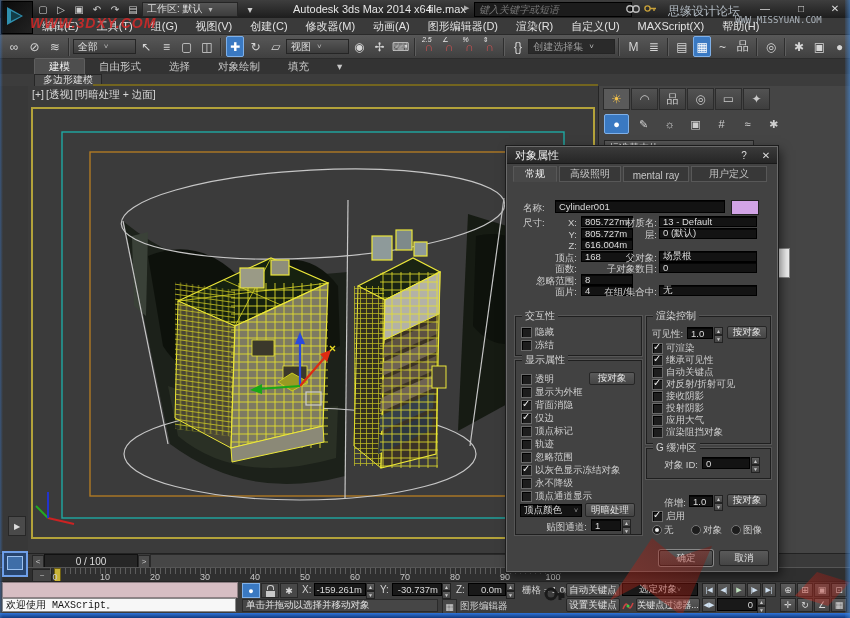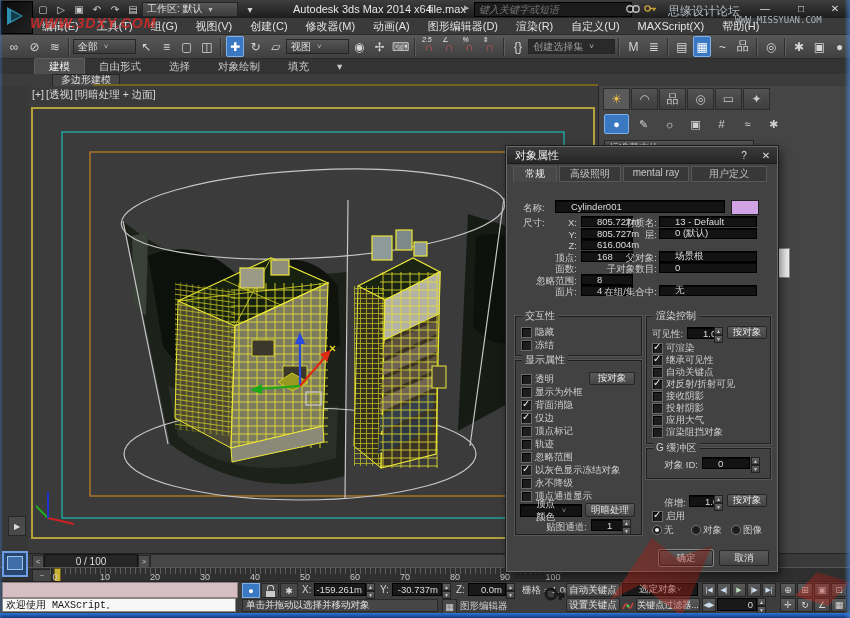--- a/index.html
+++ b/index.html
@@ -23,44 +23,44 @@
   #toolbar{left:0;top:35px;width:850px;height:24px;background:linear-gradient(#585858,#404040);border-bottom:1px solid #2c2c2c;display:flex;align-items:center;padding-left:4px;box-sizing:border-box;}
   .ticon{width:19px;height:19px;margin:0 1px;display:flex;align-items:center;justify-content:center;color:#d6d6d6;font-size:12px;border:1px solid transparent;position:relative;}
   .ticon.active{background:#3a79c2;border-color:#7fb0e8;border-radius:2px;color:#fff;}
   .tsep{width:1px;height:18px;background:#2e2e2e;border-right:1px solid #5e5e5e;margin:0 3px;}
   .magnet{color:#d05050;font-weight:bold;font-size:12px;}
   .magsup{position:absolute;left:1px;top:-1px;font-size:7px;color:#e8e8e8;}
   
   #ribbontabs{left:0;top:59px;width:850px;height:15px;background:#333;display:flex;align-items:flex-end;padding-left:34px;box-sizing:border-box;}
   .rtab{padding:1px 14px;font-size:10.5px;color:#c8c8c8;height:13px;}
   .rtab.active{background:#4e4e4e;color:#f0f0f0;border:1px solid #5f5f5f;border-bottom:none;border-radius:2px 2px 0 0;}
-  #ribbonsub{left:0;top:74px;width:850px;height:13px;background:#3c3c3c;display:flex;align-items:center;padding-left:52px;box-sizing:border-box;border-bottom:1px solid #2a2a2a;}
+  #ribbonsub{left:0;top:74px;width:850px;height:13px;background:#3c3c3c;display:flex;align-items:center;padding-left:34px;box-sizing:border-box;border-bottom:1px solid #2a2a2a;}
   .rsub{background:#474747;border:1px solid #262626;color:#ddd;font-size:10px;padding:0 8px;height:11px;display:flex;align-items:center;}
   #ribbonstrip{left:93px;top:84px;width:505px;height:3px;background:#73651f;}
   
   #leftstrip{left:0;top:86px;width:28px;height:467px;background:#383838;border-right:1px solid #262626;}
   #lsbtn{left:8px;top:516px;width:16px;height:18px;background:#4a4a4a;border:1px solid #272727;color:#ddd;font-size:8px;display:flex;align-items:center;justify-content:center;}
   #viewport{left:28px;top:86px;width:570px;height:467px;background:#3b3b3b;overflow:hidden;}
   #vplabel{left:32px;top:88px;display:flex;gap:2px;color:#d8d8d8;font-size:10.5px;z-index:5;}
   
   #cmdpanel{left:598px;top:86px;width:252px;height:467px;background:#454545;border-left:1px solid #252525;}
   .ctab{width:25px;height:20px;display:flex;align-items:center;justify-content:center;font-size:12px;color:#c9c9c9;border:1px solid #2c2c2c;background:linear-gradient(#525252,#3e3e3e);}
   .ctab.active{background:#5a5a5a;color:#f4c24a;}
   .ccat{width:23px;height:18px;display:flex;align-items:center;justify-content:center;font-size:11px;color:#cfcfcf;}
   .ccat.active{background:#3a79c2;border:1px solid #7fb0e8;border-radius:2px;color:#fff;}
   #whitepeek{left:776px;top:248px;width:12px;height:28px;background:#f2f2f2;border:1px solid #888;}
   
   #dialog{left:506px;top:146px;width:270px;height:424px;background:#424242;border:1px solid #6a6a6a;box-shadow:0 0 0 1px #1c1c1c,3px 4px 10px rgba(0,0,0,.55);z-index:50;font-size:10px;}
   #dlgtitle{position:absolute;left:0;top:0;width:100%;height:17px;background:linear-gradient(#3a3a3a,#262626);border-bottom:1px solid #1a1a1a;display:flex;align-items:center;color:#f0f0f0;font-size:11px;padding-left:8px;box-sizing:border-box;}
   .dlgtbtn{position:absolute;top:1px;width:18px;height:14px;display:flex;align-items:center;justify-content:center;color:#ddd;font-size:10px;}
-  .dtab{position:absolute;top:19px;height:16px;display:flex;align-items:flex-start;justify-content:center;font-size:10px;color:#c6c6c6;background:#383838;border:1px solid #585858;box-sizing:border-box;}
+  .dtab{position:absolute;top:19px;height:16px;display:flex;align-items:flex-end;justify-content:center;font-size:10px;color:#c6c6c6;background:#383838;border:1px solid #585858;box-sizing:border-box;}
   .dtab.active{background:#484848;color:#f2f2f2;border-bottom-color:#484848;}
   .grp{position:absolute;border:1px solid #1f1f1f;outline:1px solid #565656;}
   .leg{position:absolute;top:-6px;left:6px;background:#424242;padding:0 3px;color:#d4d4d4;font-size:10px;line-height:10px;}
-  .fld{position:absolute;background:#131313;border:1px solid #000;box-shadow:inset 0 1px 0 #060606;color:#dcdcdc;font-size:9.5px;display:flex;align-items:center;padding:0 15px;box-sizing:border-box;}
+  .fld{position:absolute;background:#131313;border:1px solid #000;box-shadow:inset 0 1px 0 #060606;color:#dcdcdc;font-size:9.5px;display:flex;align-items:center;padding:0 3px;box-sizing:border-box;}
   .rlab{position:absolute;text-align:right;color:#cfcfcf;font-size:9.5px;}
   .llab{position:absolute;color:#cfcfcf;font-size:9.5px;}
   .chk{position:absolute;width:9px;height:9px;background:#1d1d1d;border:1px solid #6a6a6a;box-shadow:inset 1px 1px 0 #000;}
   .chk.on:after{content:"✓";position:absolute;left:0;top:-3px;color:#eee;font-size:10px;font-weight:bold;}
   .radio{position:absolute;width:8px;height:8px;border-radius:50%;background:#1d1d1d;border:1px solid #777;}
   .radio.on:after{content:"";position:absolute;left:2px;top:2px;width:4px;height:4px;border-radius:50%;background:#ececec;}
   .btn3{position:absolute;background:linear-gradient(#5a5a5a,#454545);border:1px solid #262626;border-radius:2px;color:#e2e2e2;font-size:9.5px;display:flex;align-items:center;justify-content:center;box-sizing:border-box;}
   .spin{position:absolute;width:9px;height:13px;display:flex;flex-direction:column;}
   .spin i{flex:1;background:linear-gradient(#5e5e5e,#444);border:1px solid #222;font-style:normal;font-size:5px;color:#ccc;display:flex;align-items:center;justify-content:center;}
   

